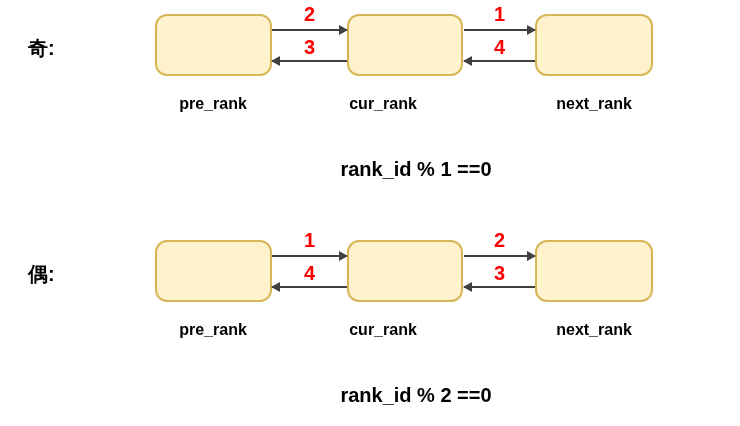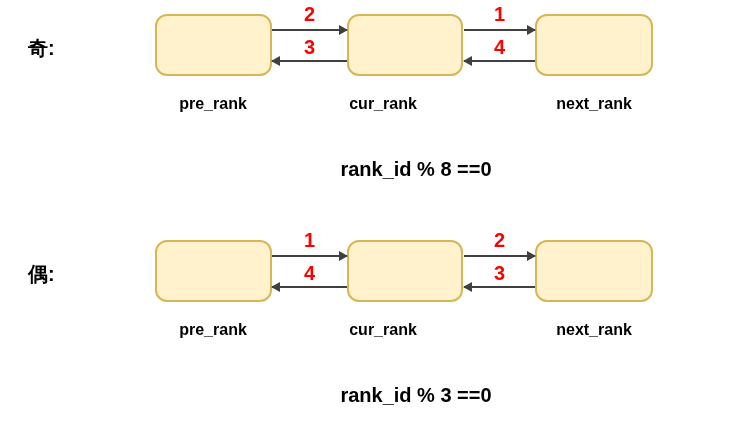--- a/index.html
+++ b/index.html
@@ -139,21 +139,21 @@
       <div class="step fwd">1</div>
       <div class="arrow fwd"></div>
       <div class="step bwd">4</div>
       <div class="arrow bwd"></div>
     </div>
 
     <div class="node-label l1">pre_rank</div>
     <div class="node-label l2">cur_rank</div>
     <div class="node-label l3">next_rank</div>
 
-    <div class="caption">rank_id % 8 ==0</div>
+    <div class="caption">rank_id % 1 ==0</div>
   </div>
 
   <div class="row r2">
     <div class="side-label">偶:</div>
 
     <div class="node n1"></div>
     <div class="node n2"></div>
     <div class="node n3"></div>
 
     <div class="gap g1">
@@ -167,16 +167,16 @@
       <div class="step fwd">2</div>
       <div class="arrow fwd"></div>
       <div class="step bwd">3</div>
       <div class="arrow bwd"></div>
     </div>
 
     <div class="node-label l1">pre_rank</div>
     <div class="node-label l2">cur_rank</div>
     <div class="node-label l3">next_rank</div>
 
-    <div class="caption">rank_id % 3 ==0</div>
+    <div class="caption">rank_id % 2 ==0</div>
   </div>
 
 </div>
 
 </body></html>

